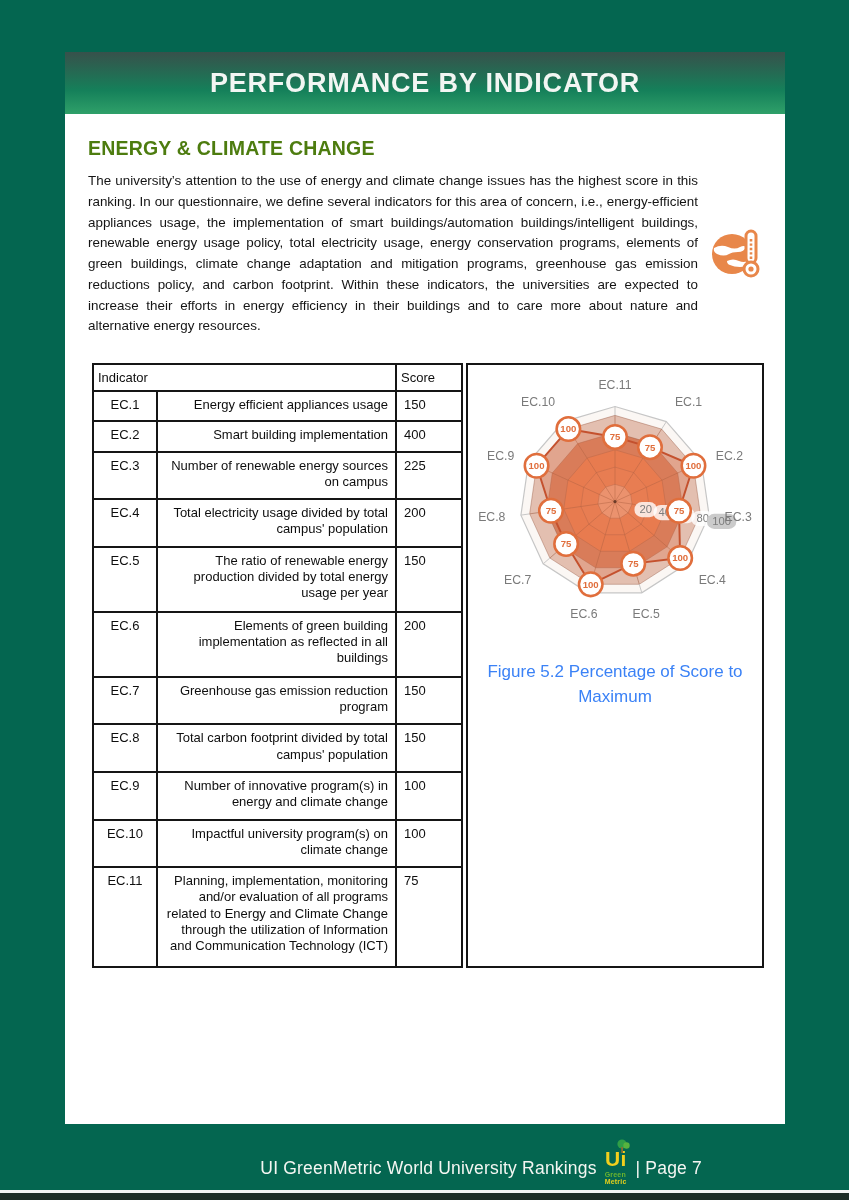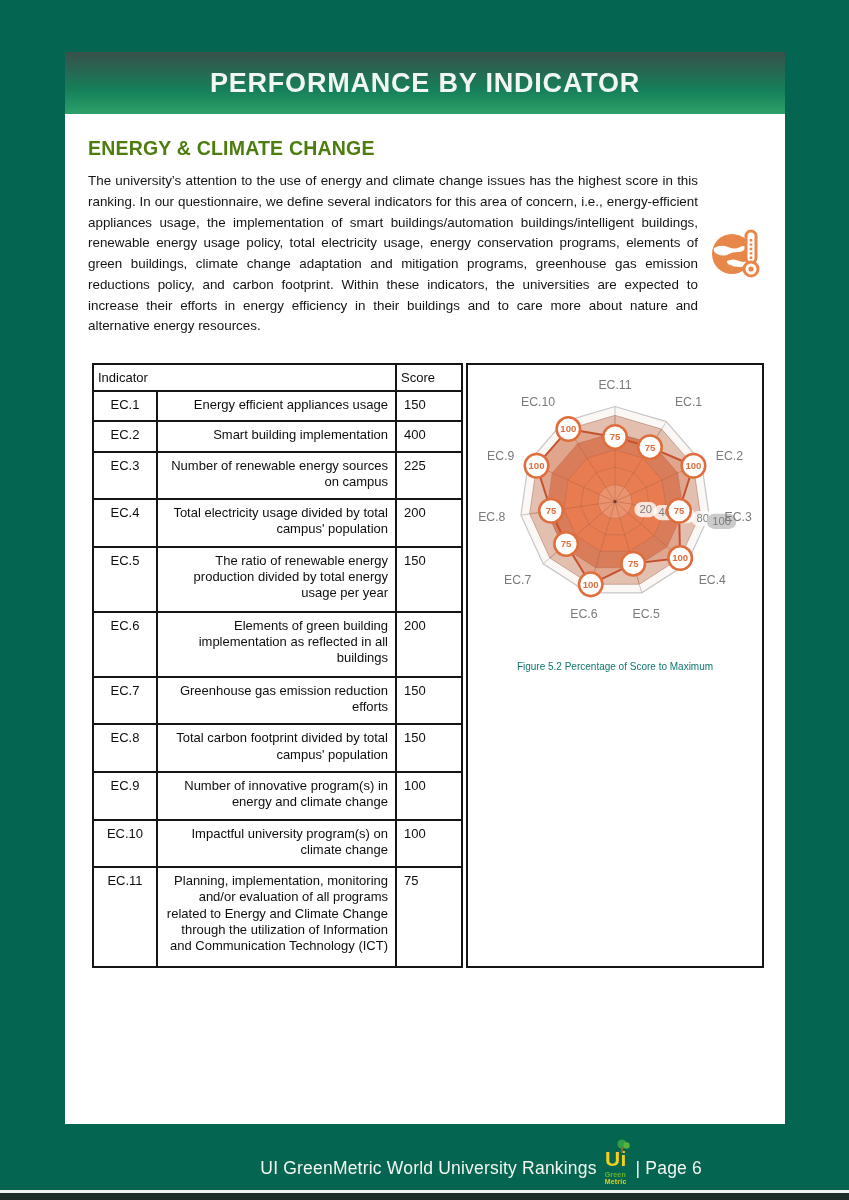--- a/index.html
+++ b/index.html
@@ -26,21 +26,21 @@
   table.ind th, table.ind td { border:2px solid #151515; font-size:13px; color:#0e0e0e; }
   table.ind th { font-weight:400; text-align:left; padding:5px 4px; }
   table.ind td { padding:5px 7px; vertical-align:top; line-height:1.24; }
   td.code { width:64px; text-align:center; }
   td.desc { width:239px; text-align:right; }
   td.score { width:66px; text-align:left; }
   th.score-h { width:66px;margin-top:15px; }
 
   .figure-box { width:301px; height:605px; margin-left:3px; border:2px solid #151515; padding-top:12px; }
   .figure-box svg { display:block; margin:0 auto; }
-  .caption { margin-top:24px; text-align:center; font-size:10px; color:#0f766e; line-height:1.45; }
+  .caption { margin-top:24px; text-align:center; font-size:17px; color:#3b82f6; line-height:1.45; }
 
   .footer { position:absolute; left:0; top:1146px; width:724px; height:44px; display:flex; align-items:center;
             justify-content:flex-end; padding-right:22px; color:#f4f6f2; font-size:17.5px; letter-spacing:0.2px; }
   .footer .brand { margin-right:7px; }
   .logo { display:inline-flex; align-items:flex-end; margin-right:9px; position:relative;flex-direction:column; }
   .logo-ui-wrap { position:relative; display:inline-block; }
   .logo-ui { color:#f2cf1d; font-weight:700; font-size:21px; line-height:20px; }
   .tree-icon { position:absolute; top:-10px; right:-4px; }
   .logo-mini { display:flex; flex-direction:column; font-size:7px; line-height:7px; margin-left:1px; margin-bottom:2px; font-weight:700; }
   .logo-mini .g { color:#6cb52e; }
@@ -111,21 +111,21 @@
                 <td class="desc">The ratio of renewable energy production divided by total energy usage per year</td>
                 <td class="score">150</td>
               </tr>
               <tr>
                 <td class="code">EC.6</td>
                 <td class="desc">Elements of green building implementation as reflected in all buildings</td>
                 <td class="score">200</td>
               </tr>
               <tr>
                 <td class="code">EC.7</td>
-                <td class="desc">Greenhouse gas emission reduction efforts</td>
+                <td class="desc">Greenhouse gas emission reduction program</td>
                 <td class="score">150</td>
               </tr>
               <tr>
                 <td class="code">EC.8</td>
                 <td class="desc">Total carbon footprint divided by total campus' population</td>
                 <td class="score">150</td>
               </tr>
               <tr>
                 <td class="code">EC.9</td>
                 <td class="desc">Number of innovative program(s) in energy and climate change</td>
@@ -237,18 +237,18 @@
           <circle cx="11.5" cy="6.5" r="3.2" fill="#57b33e"></circle>
           <rect x="6.2" y="8" width="1.8" height="6" fill="#8a6d2f"></rect>
         </svg>
         <span class="logo-ui">Ui</span>
       </span>
       <span class="logo-mini">
         <span class="g">Green</span>
         <span class="m">Metric</span>
       </span>
     </span>
-    <span>| Page 6</span>
+    <span>| Page 7</span>
   </div>
 
   <div class="hairline"></div>
   <div class="bottom-strip"></div>
 </div>
 
 </body></html>

